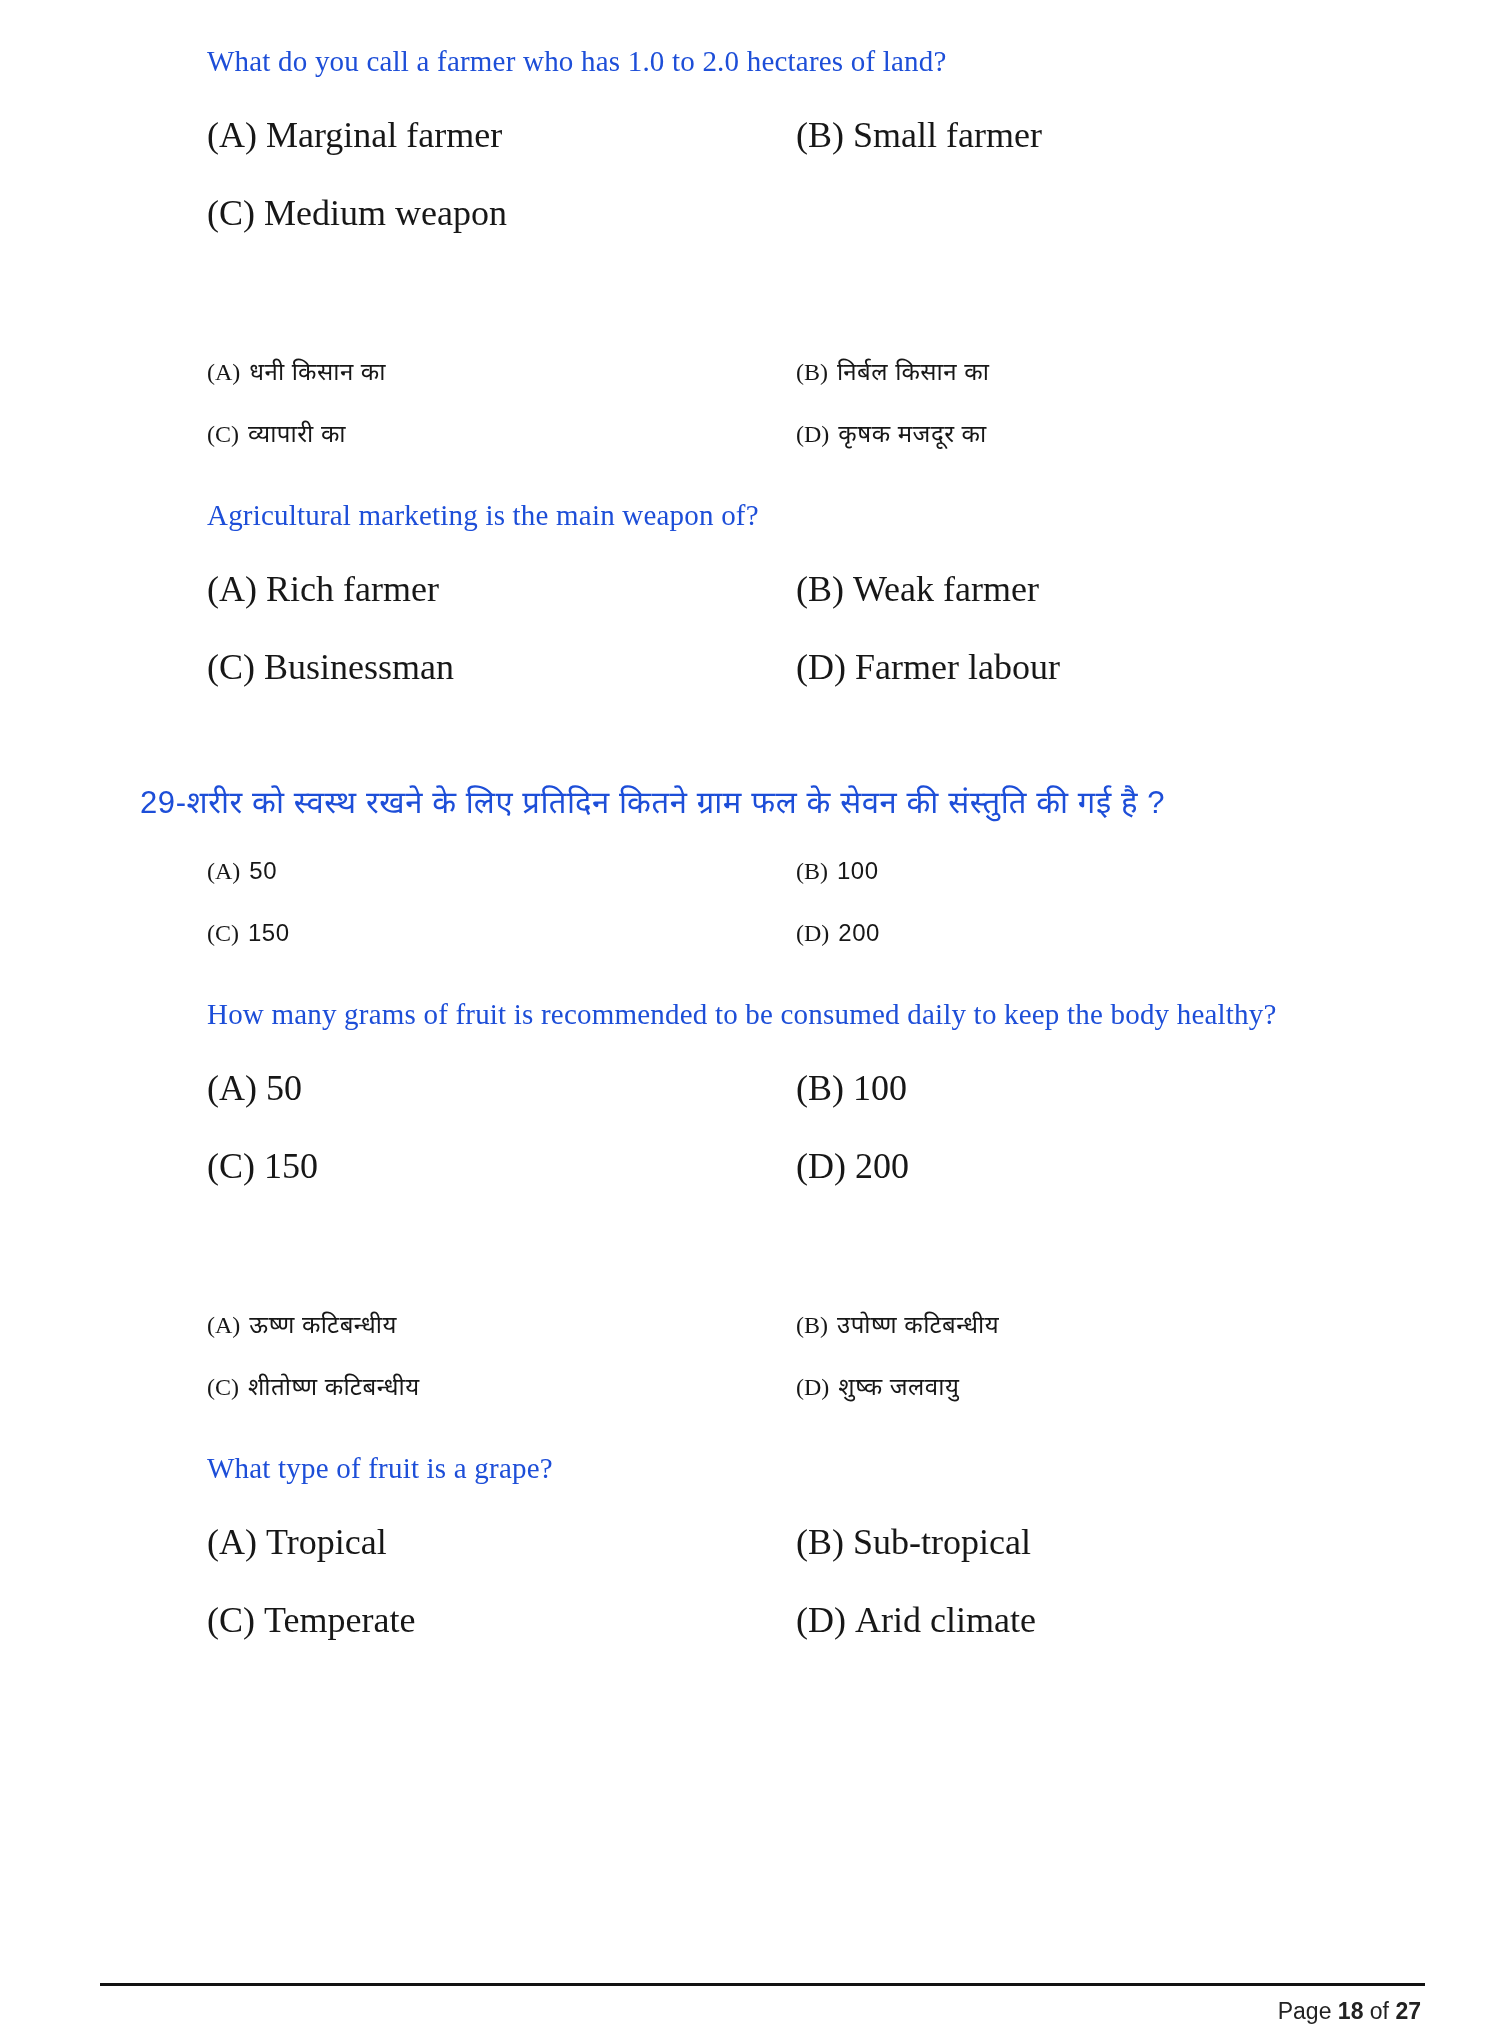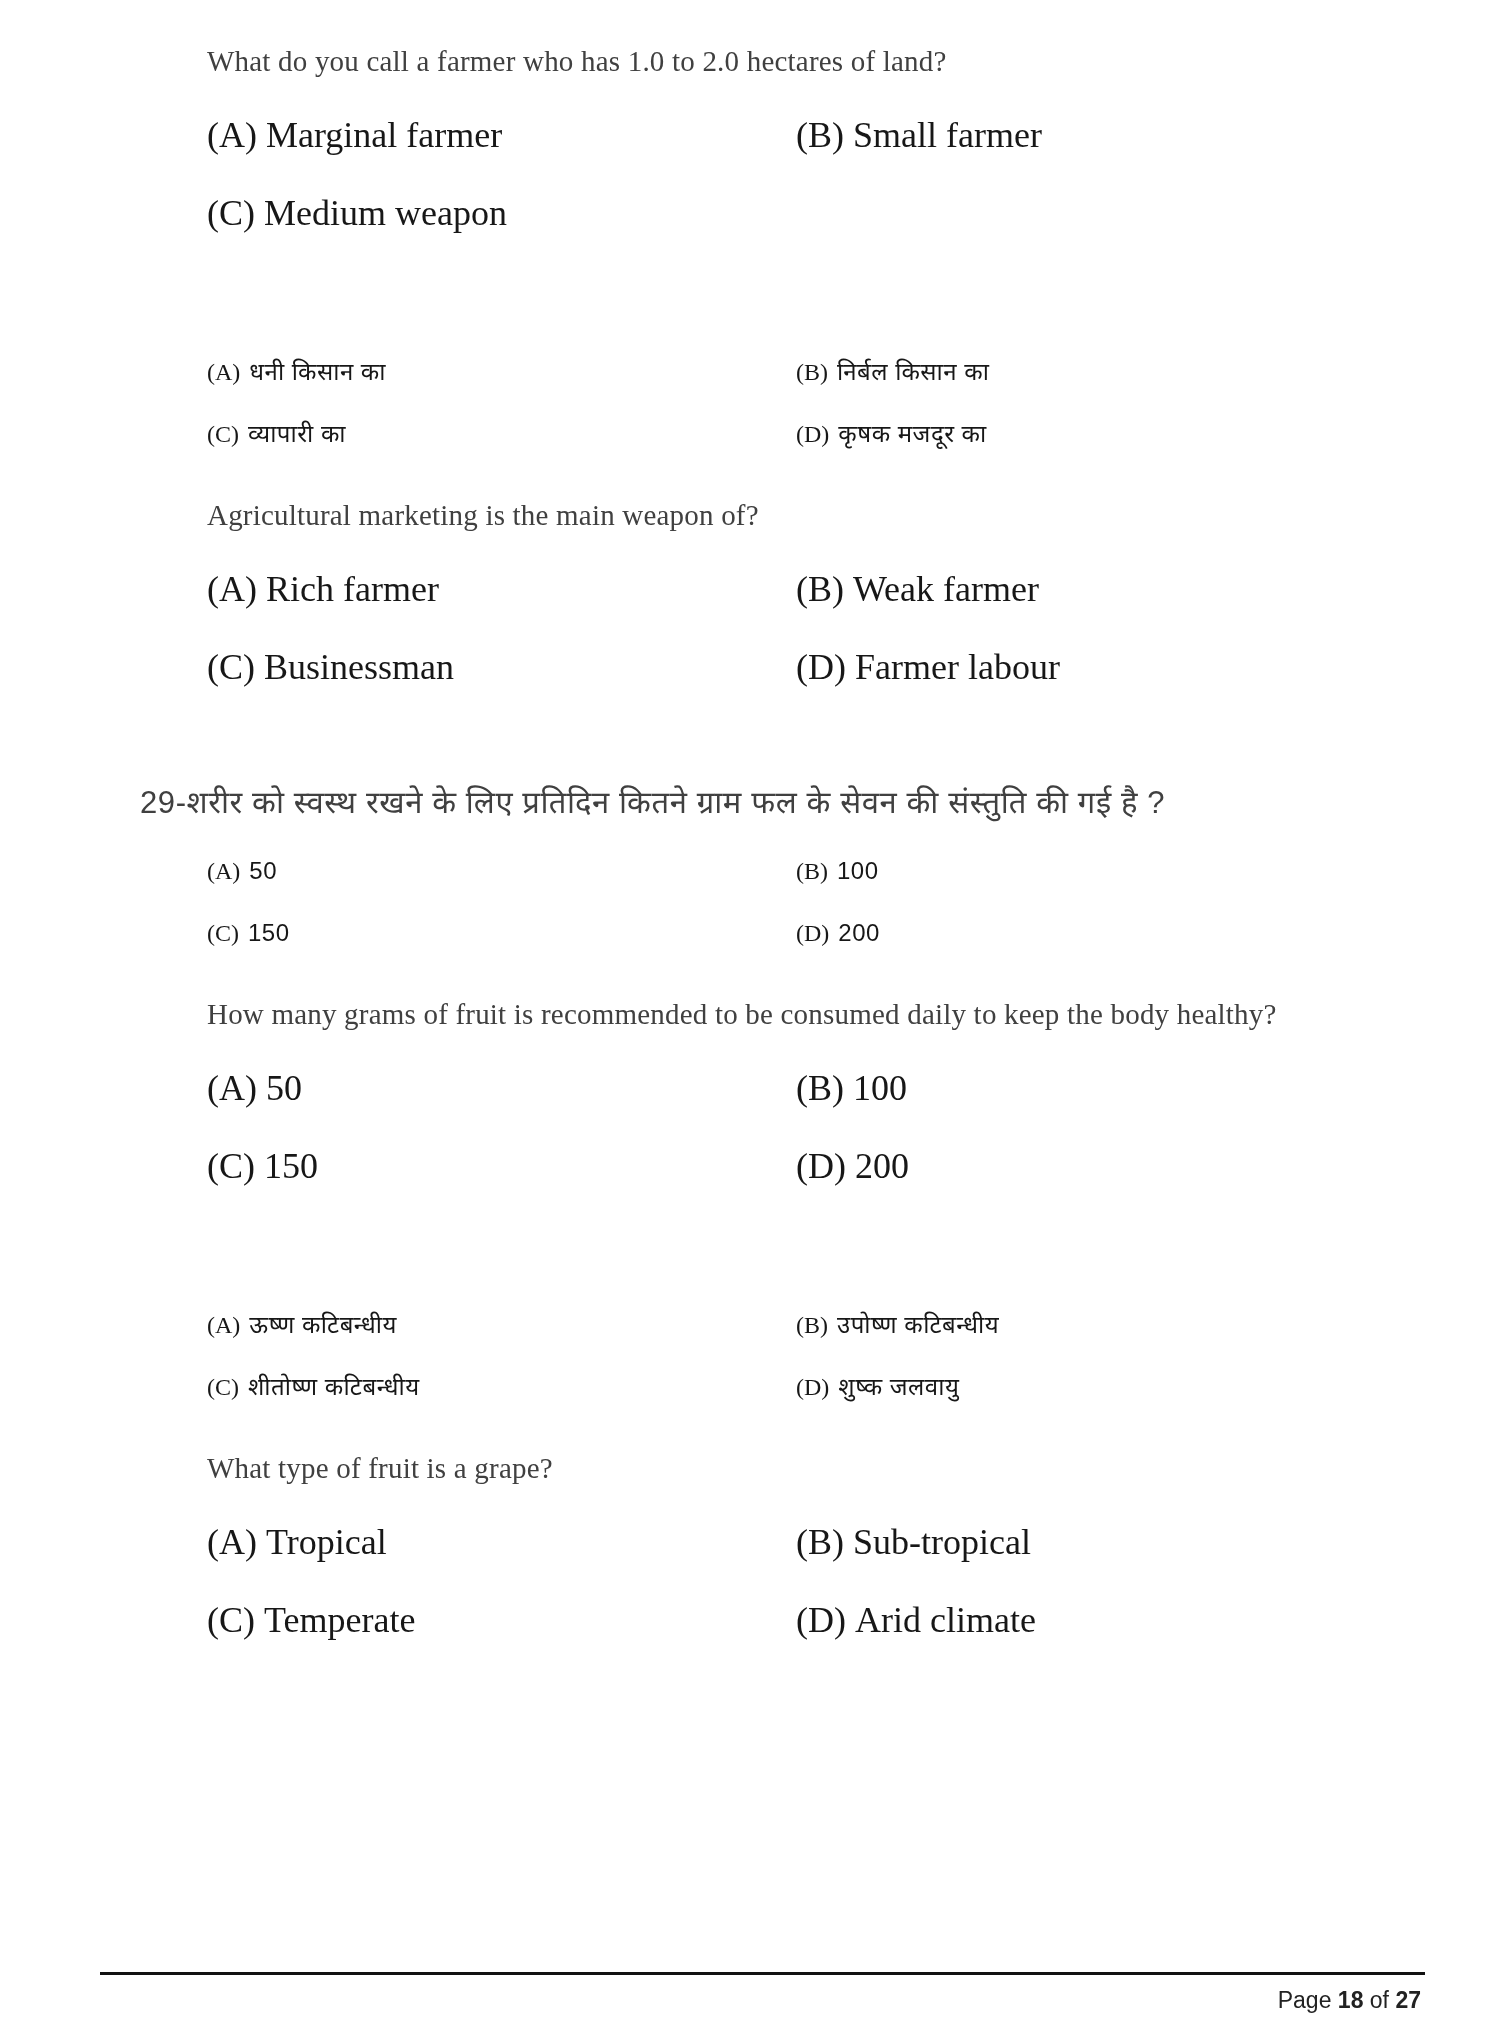--- a/index.html
+++ b/index.html
@@ -30,21 +30,21 @@
     right: 120px;
   }
 
   
   .qblock { margin-bottom: 0; }
 
   .qline {
     font-size: 30px;
     line-height: 1.45;
     letter-spacing: 0.2px;
-    color: #404040;
+    color: #1d4ed8;
     white-space: nowrap;
   }
   .qline.hindi {
     font-family: "Liberation Sans", "DejaVu Sans", sans-serif;
     font-size: 31px;
     margin-left: -35px;
     letter-spacing: 0.6px;
   }
   .qline.eng {
     font-family: "Liberation Serif", "DejaVu Serif", serif;
@@ -79,21 +79,21 @@
   .indent { padding-left: 32px; }
 
   .gap-sm { height: 28px; }
   .gap-lg { height: 74px; }
 
   
   .footer {
     position: absolute;
     left: 100px;
     right: 80px;
-    bottom: 20px;
+    bottom: 9px;
   }
   .footer-rule {
     border-top: 3px solid #111;
     width: 100%;
   }
   .footer-text {
     text-align: right;
     font-family: "Liberation Sans", "DejaVu Sans", sans-serif;
     font-size: 23px;
     color: #222;

